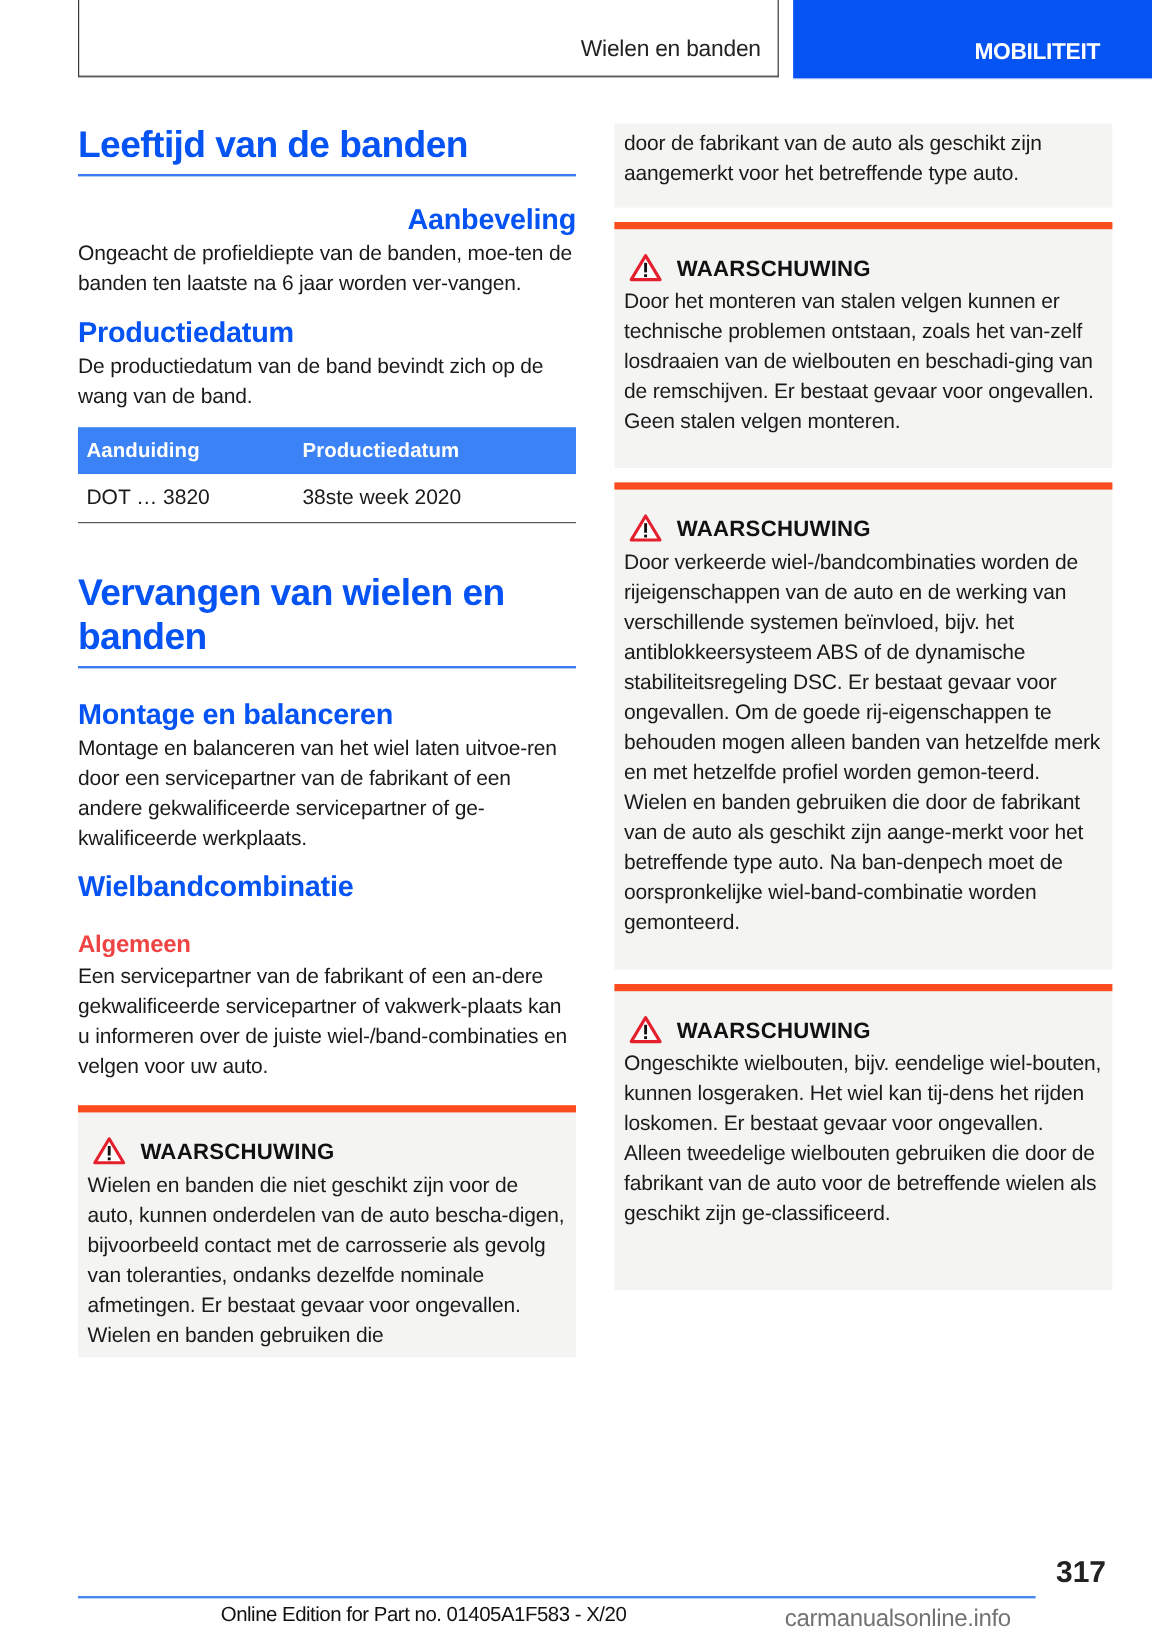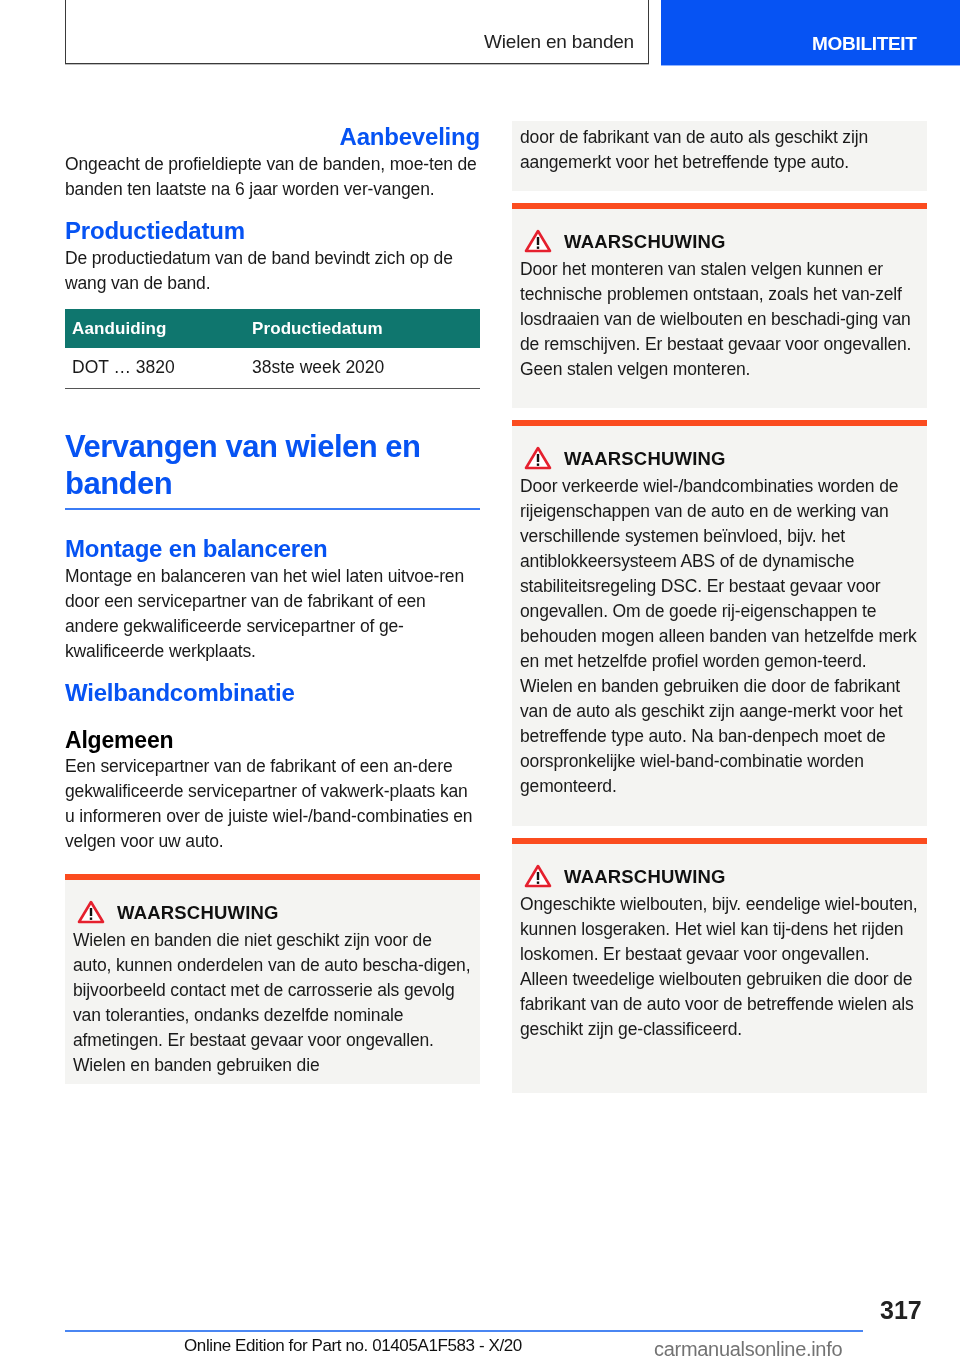--- a/index.html
+++ b/index.html
@@ -35,29 +35,29 @@
       color: #0653f3; font-weight: bold; font-size: 31px; line-height: 37px;
       letter-spacing: -0.5px;
       padding-bottom: 6px;
       border-bottom: 2px solid #3b7cf5;
     }
     .h2 {
       color: #0653f3; font-weight: bold; font-size: 24px; line-height: 30px;
       letter-spacing: -0.2px;
     }
     .h3 {
-      color: #000000; font-weight: bold; font-size: 23px; line-height: 28px;
+      color: #ef4444; font-weight: bold; font-size: 20px; line-height: 28px;
       letter-spacing: -0.2px;
     }
     .p { font-size: 17.5px; line-height: 25px; color: #1a1a1a; letter-spacing: -0.15px; }
 
     
     .tbl { width: 415px; border-collapse: collapse; }
     .tbl th {
-      background: #0f766e; color: #fff; font-weight: bold; text-align: left;
+      background: #3b82f6; color: #fff; font-weight: bold; text-align: left;
       font-size: 17px; height: 39px; padding: 0 7px; letter-spacing: 0.1px;
     }
     .tbl td {
       font-size: 17.5px; height: 40px; padding: 0 7px; color: #1a1a1a;
       border-bottom: 1px solid #555;
     }
     .tbl .c1 { width: 180px; }
 
     
     .warn { background: #f4f4f2; border-top: 6px solid #fb4c1f; padding: 16px 8px 14px 8px; }
@@ -84,20 +84,21 @@
 <body>
 
 <div class="hdr-left">
   <span class="chapter">Wielen en banden</span>
 </div>
 <div class="hdr-right">
   <span class="section">MOBILITEIT</span>
 </div>
 
 <div class="col col-left">
+  <div class="h1" style="padding-top:2px;">Leeftijd van de banden</div>
 
   <div class="h2" style="margin-top:22px;text-align:right;">Aanbeveling</div>
   <div class="p" style="width:415px;">
     <span>Ongeacht de profieldiepte van de banden, moe-ten de banden ten laatste na 6 jaar worden ver-vangen.</span>
   </div>
 
   <div class="h2" style="margin-top:14px;">Productiedatum</div>
   <div class="p">De productiedatum van de band bevindt zich op de wang van de band.</div>
 
   <table class="tbl" style="margin-top:13px;">
@@ -132,21 +133,21 @@
         <polygon points="14,2 26,22 2,22" fill="#fff" stroke="#e5202e" stroke-width="2.6" stroke-linejoin="round"></polygon>
         <rect x="12.8" y="8" width="2.4" height="8" fill="#111"></rect>
         <rect x="12.8" y="17.5" width="2.4" height="2.4" fill="#111"></rect>
       </svg>
       <span class="t">WAARSCHUWING</span>
     </div>
     <div class="p">Wielen en banden die niet geschikt zijn voor de auto, kunnen onderdelen van de auto bescha-digen, bijvoorbeeld contact met de carrosserie als gevolg van toleranties, ondanks dezelfde nominale afmetingen. Er bestaat gevaar voor ongevallen. Wielen en banden gebruiken die</div>
   </div>
 </div>
 
-<div class="col col-right" style="top:103px;margin-top:18px;">
+<div class="col col-right" style="top:103px;">
   <div class="warn-cont" style="height:70px;">
     <div class="p">door de fabrikant van de auto als geschikt zijn aangemerkt voor het betreffende type auto.</div>
   </div>
 
   <div class="warn" style="margin-top:12px; height:205px;">
     <div class="warn-title">
       <svg class="warn-icon" viewBox="0 0 28 24">
         <polygon points="14,2 26,22 2,22" fill="#fff" stroke="#e5202e" stroke-width="2.6" stroke-linejoin="round"></polygon>
         <rect x="12.8" y="8" width="2.4" height="8" fill="#111"></rect>
         <rect x="12.8" y="17.5" width="2.4" height="2.4" fill="#111"></rect>

